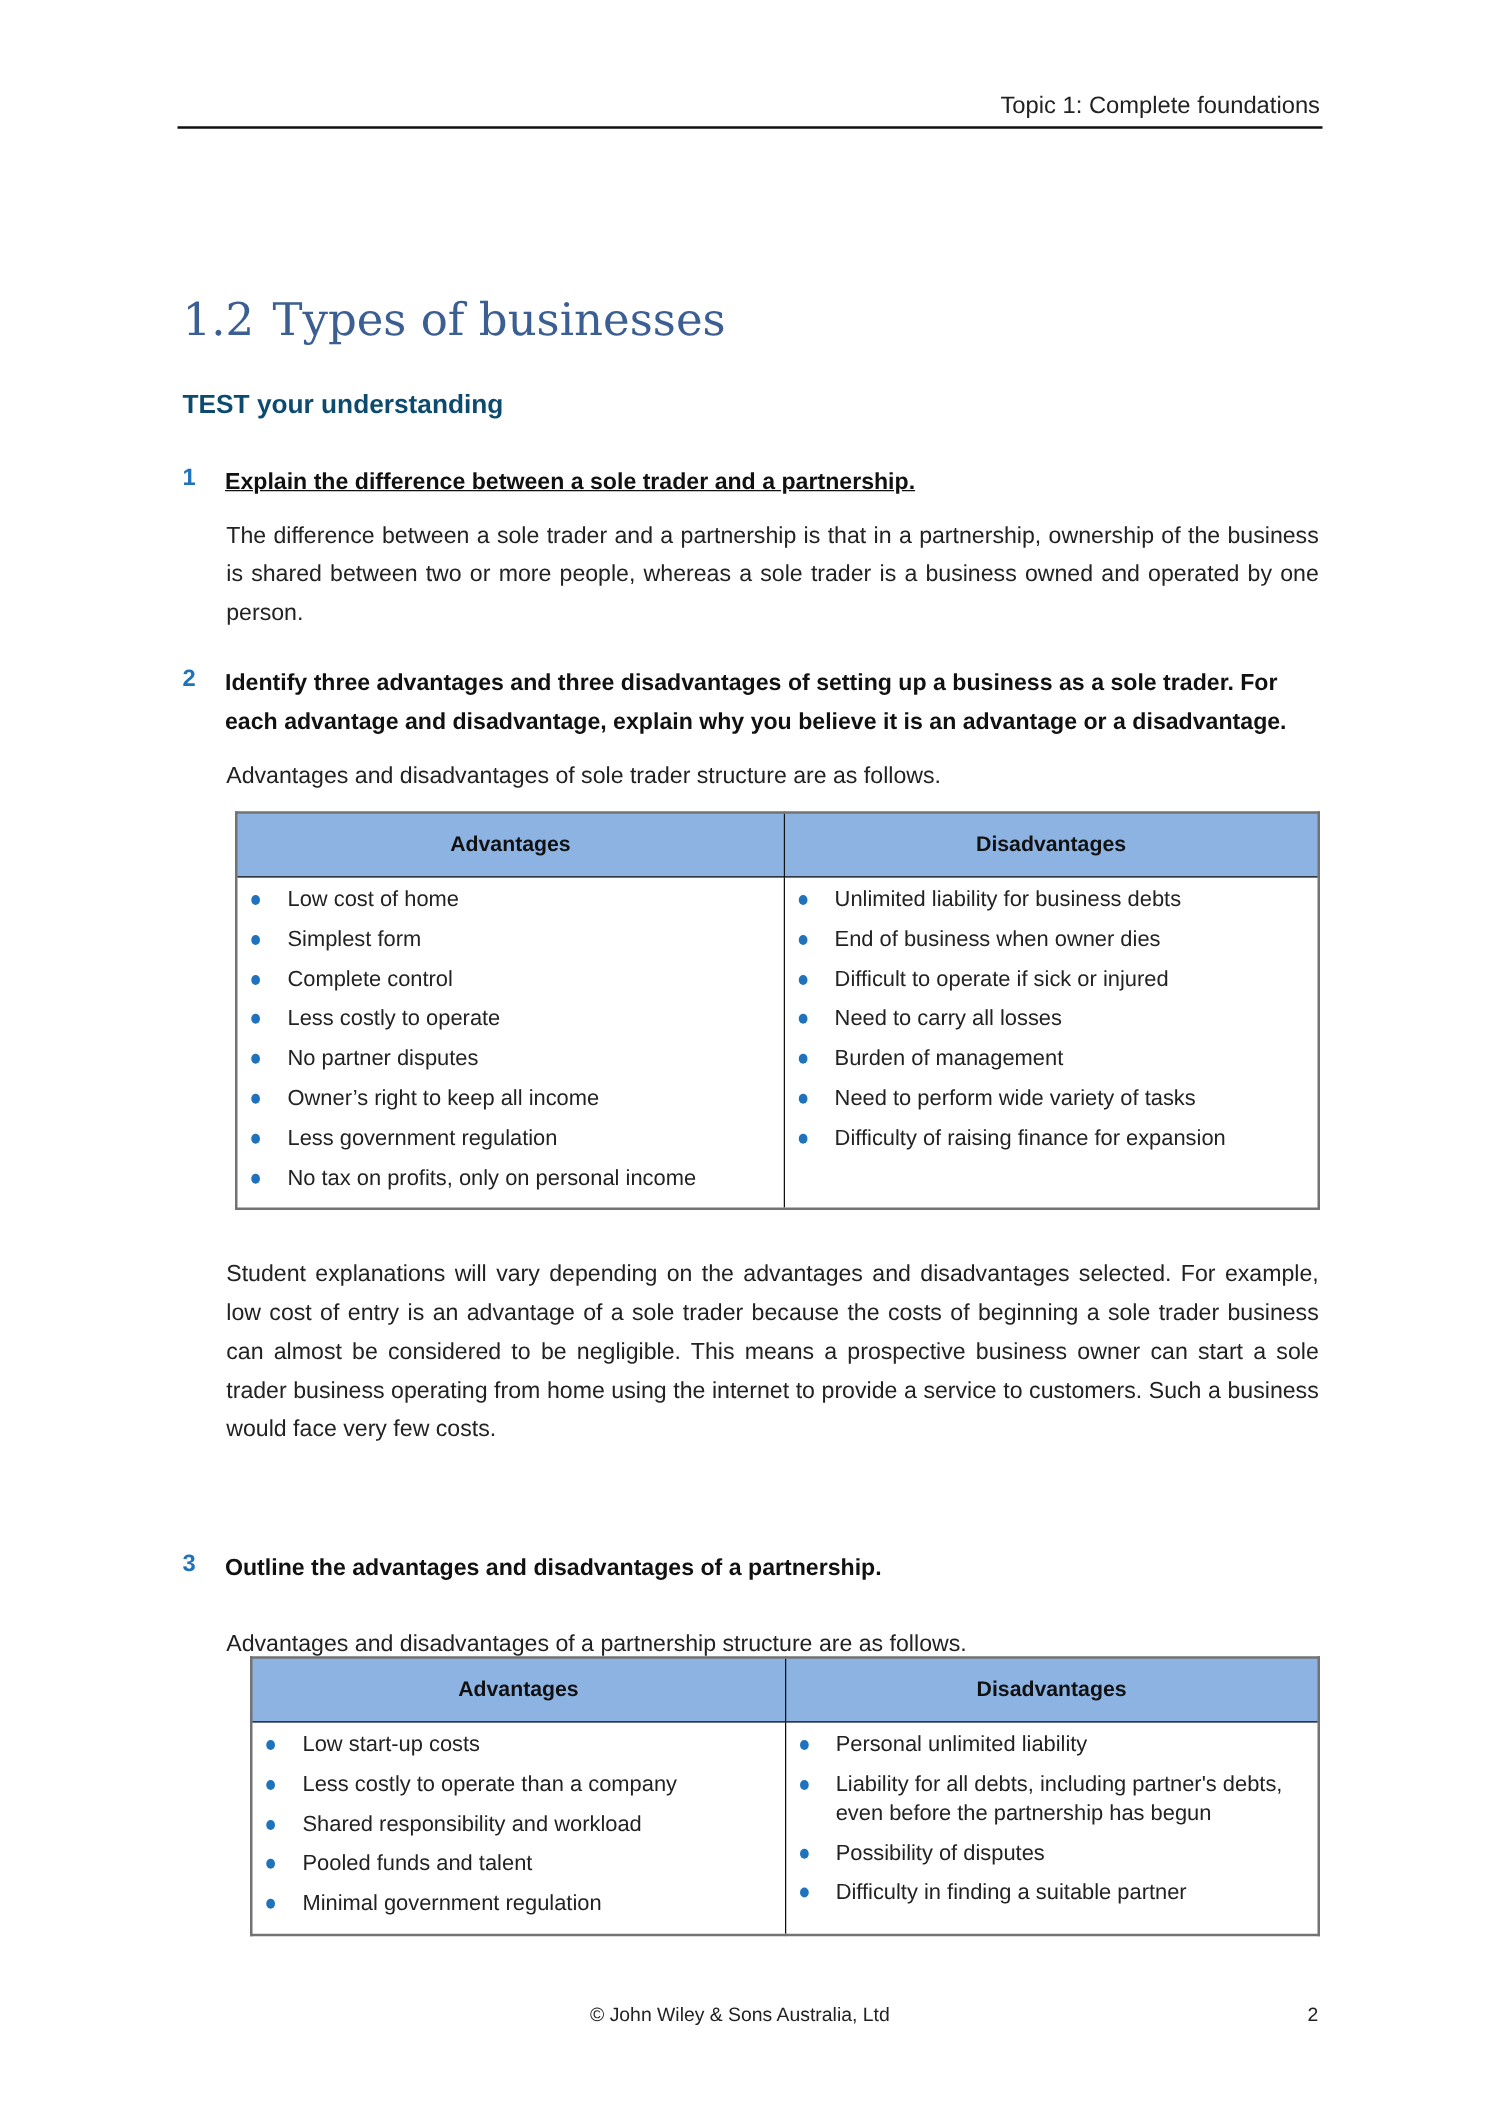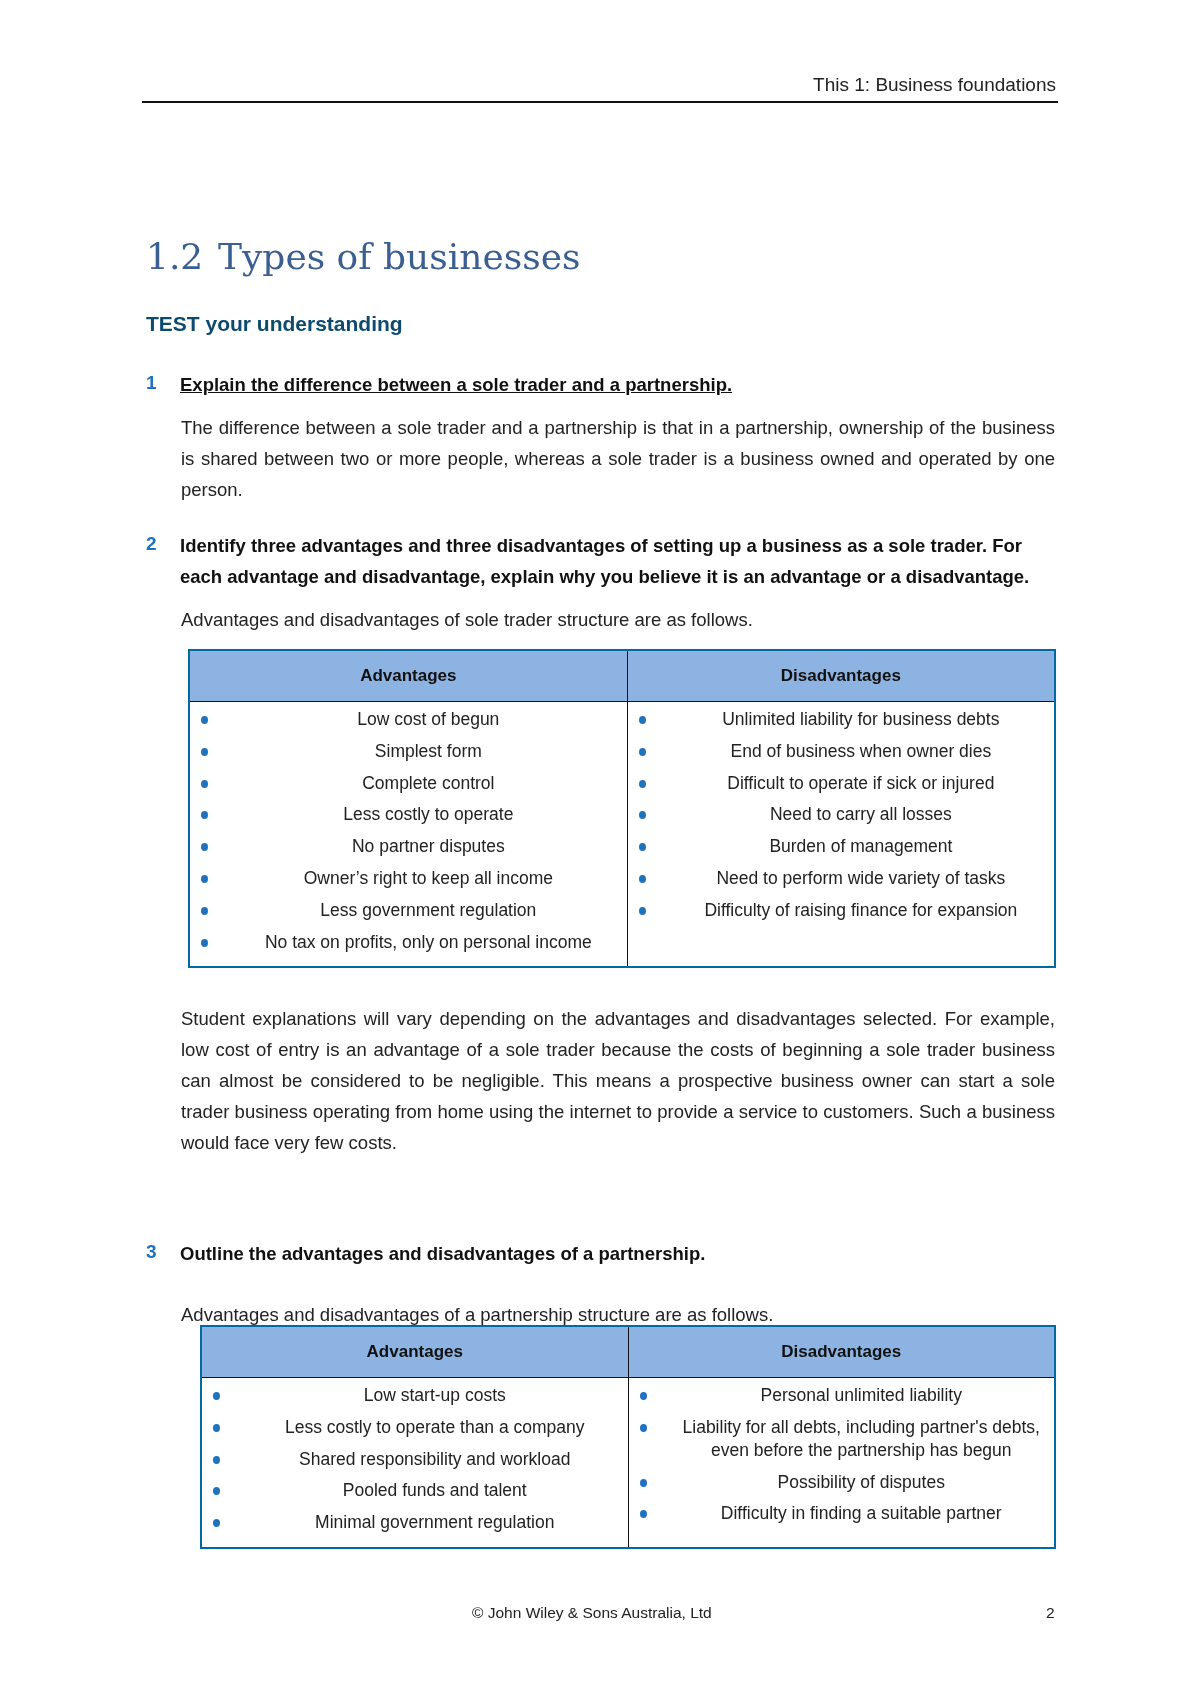--- a/index.html
+++ b/index.html
@@ -9,36 +9,36 @@
                     border-bottom: 2px solid #111; }
   .running-header .title { position: absolute; right: 2px; top: 4px; font-size: 19px; color: #222; }
   .section-heading { position: absolute; left: 146px; top: 236px; font-family: "DejaVu Serif", "Liberation Serif", serif;
                      font-size: 36px; color: #3b5f92; white-space: pre; }
   .section-heading .num { display: inline-block; width: 72px; }
   .subheading { position: absolute; left: 146px; top: 312px; font-size: 21px; font-weight: bold; color: #0c4a6e; }
   .q-num { position: absolute; left: 146px; font-size: 19px; font-weight: bold; color: #1f73bd; }
   .q-text { position: absolute; left: 180px; width: 876px; font-size: 18.5px; font-weight: bold; line-height: 31px; color: #111; }
   .answer { position: absolute; left: 181px; width: 874px; font-size: 18.5px; line-height: 31px; color: #222; text-align: justify; }
   .intro { position: absolute; left: 181px; font-size: 18.5px; color: #222; }
-  table.adv { position: absolute; border-collapse: collapse; border: 2px solid #0369a1; font-size: 17.5px; color: #222; text-align: center; }
+  table.adv { position: absolute; border-collapse: collapse; border: 2px solid #737373; font-size: 17.5px; color: #222; }
   table.adv th { background: #8db3e2; font-weight: bold; height: 48px; border: 1.5px solid #111; font-size: 17px; color: #111; }
   table.adv td { vertical-align: top; border-left: 1.5px solid #111; border-right: 1.5px solid #111; padding: 6px 0 4px 0; }
   ul.blist { list-style: none; margin: 0; padding: 0; }
   ul.blist li { position: relative; padding-left: 40px; line-height: 23px; margin-bottom: 8.8px; }
   ul.blist li::before { content: ""; position: absolute; left: 11px; top: 8px; width: 7px; height: 8px;
                         border-radius: 50%; background: #1f73bd; }
   .footer { position: absolute; top: 1604px; left: 0; width: 1191px; font-size: 15.5px; color: #222; }
   .footer .copy { position: absolute; left: 472px; }
   .footer .page { position: absolute; left: 1046px; }
 </style>
 </head>
 <body>
 
 <div class="running-header">
-  <span class="title">This 1: Business foundations</span>
+  <span class="title">Topic 1: Complete foundations</span>
 </div>
 
 <div class="section-heading"><span class="num">1.2</span><span>Types of businesses</span></div>
 
 <div class="subheading">TEST your understanding</div>
 
 <div class="q-num" style="top:372px;">1</div>
 <div class="q-text" style="top:369px;text-decoration:underline;">Explain the difference between a sole trader and a partnership.</div>
 <div class="answer" style="top:412px;">The difference between a sole trader and a partnership is that in a partnership, ownership of the business is shared between two or more people, whereas a sole trader is a business owned and operated by one person.</div>
 
@@ -50,21 +50,21 @@
   <thead>
     <tr>
       <th style="width:50.6%;">Advantages</th>
       <th>Disadvantages</th>
     </tr>
   </thead>
   <tbody>
     <tr style="height:260px;">
       <td>
         <ul class="blist">
-          <li>Low cost of begun</li>
+          <li>Low cost of home</li>
           <li>Simplest form</li>
           <li>Complete control</li>
           <li>Less costly to operate</li>
           <li>No partner disputes</li>
           <li>Owner’s right to keep all income</li>
           <li>Less government regulation</li>
           <li>No tax on profits, only on personal income</li>
         </ul>
       </td>
       <td>

